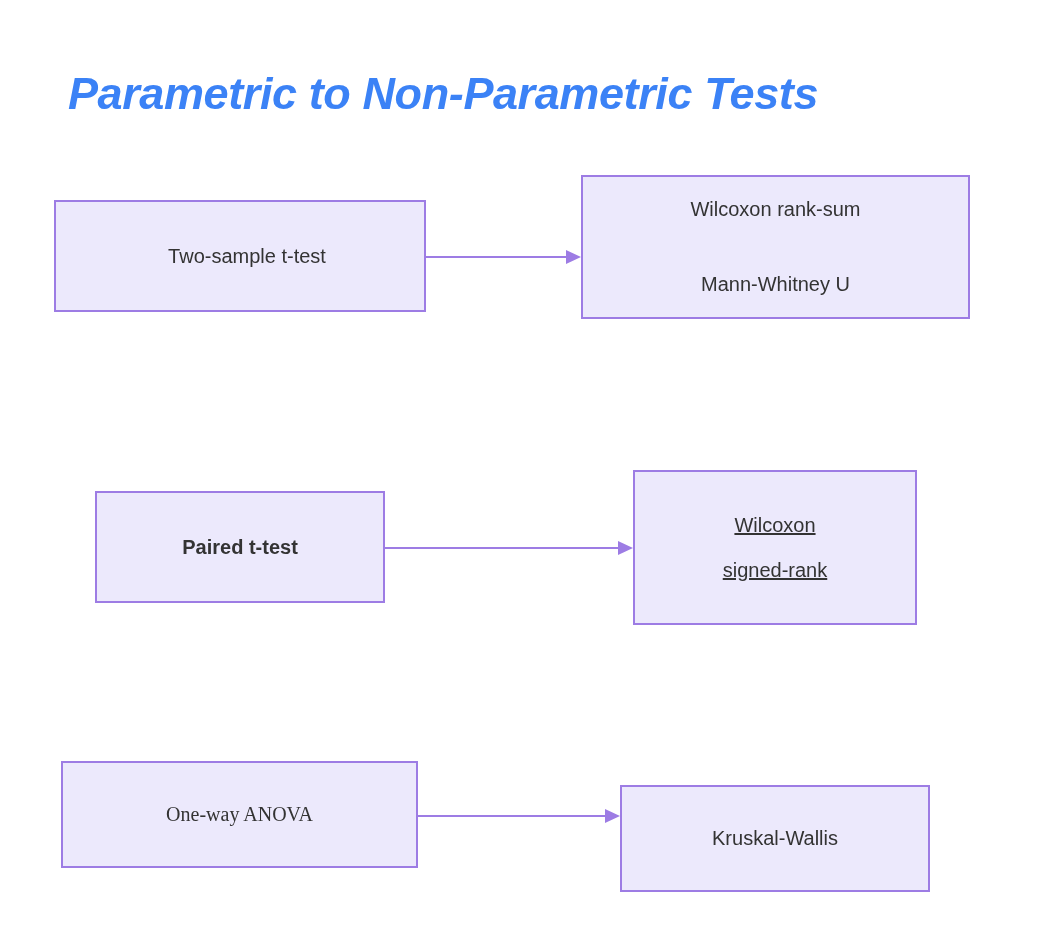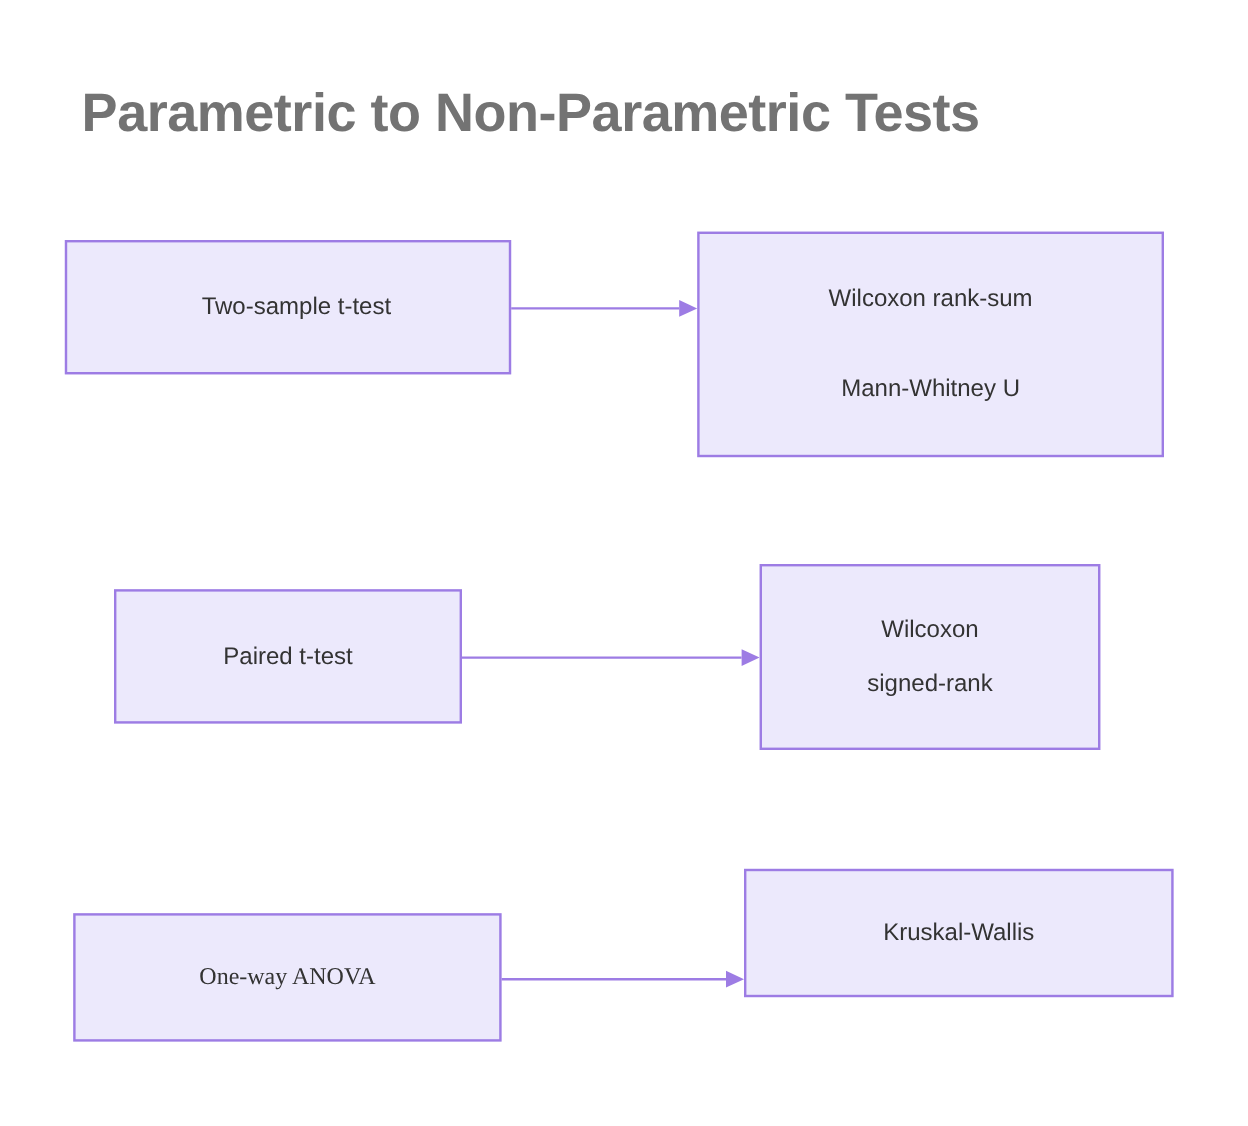--- a/index.html
+++ b/index.html
@@ -18,23 +18,24 @@
     height: 938px;
     background: #ffffff;
     overflow: hidden;
   }
   .diagram-title {
     position: absolute;
     left: 68px;
     top: 68px;
     font-size: 45px;
     font-weight: bold;
-    color: #737373;
+    color: #3b82f6;
     letter-spacing: -0.4px;
     white-space: nowrap;
+    font-style: italic;
   }
   .node {
     position: absolute;
     box-sizing: border-box;
     background: #ece9fc;
     border: 2px solid #9d7ce4;
     display: flex;
     flex-direction: column;
     align-items: center;
     justify-content: center;
@@ -74,49 +75,49 @@
     <span class="line">Two-sample t-test</span>
   </div>
 
   <div class="edge" style="left:426px; top:246px; width:157px;">
     <svg width="157" height="22" viewBox="0 0 157 22">
       <line x1="0" y1="11" x2="140" y2="11" stroke="#9d7ce4" stroke-width="2"></line>
       <polygon points="140,4 155,11 140,18" fill="#9d7ce4"></polygon>
     </svg>
   </div>
 
-  <div class="node two-line-wide" style="left:581px; top:193px; width:389px; height:188px;gap:46px;">
+  <div class="node two-line-wide" style="left:581px; top:175px; width:389px; height:144px;gap:46px;">
     <span class="line">Wilcoxon rank-sum</span>
     <span class="line">Mann-Whitney U</span>
   </div>
 
-  <div class="node" style="left:95px; top:491px; width:290px; height:112px;">
+  <div class="node" style="left:95px; top:491px; width:290px; height:112px;font-weight:bold;">
     <span class="line">Paired t-test</span>
   </div>
 
   <div class="edge" style="left:385px; top:537px; width:250px;">
     <svg width="250" height="22" viewBox="0 0 250 22">
       <line x1="0" y1="11" x2="233" y2="11" stroke="#9d7ce4" stroke-width="2"></line>
       <polygon points="233,4 248,11 233,18" fill="#9d7ce4"></polygon>
     </svg>
   </div>
 
-  <div class="node two-line-tall" style="left:633px; top:470px; width:284px; height:155px;">
+  <div class="node two-line-tall" style="left:633px; top:470px; width:284px; height:155px;text-decoration:underline;">
     <span class="line">Wilcoxon</span>
     <span class="line">signed-rank</span>
   </div>
 
   <div class="node" style="left:61px; top:761px; width:357px; height:107px;font-family:Liberation Serif, serif;">
     <span class="line">One-way ANOVA</span>
   </div>
 
   <div class="edge" style="left:418px; top:805px; width:204px;">
     <svg width="204" height="22" viewBox="0 0 204 22">
       <line x1="0" y1="11" x2="187" y2="11" stroke="#9d7ce4" stroke-width="2"></line>
       <polygon points="187,4 202,11 187,18" fill="#9d7ce4"></polygon>
     </svg>
   </div>
 
-  <div class="node" style="left:620px; top:724px; width:358px; height:107px;">
+  <div class="node" style="left:620px; top:785px; width:310px; height:107px;">
     <span class="line">Kruskal-Wallis</span>
   </div>
 
 </div>
 
 </body></html>

